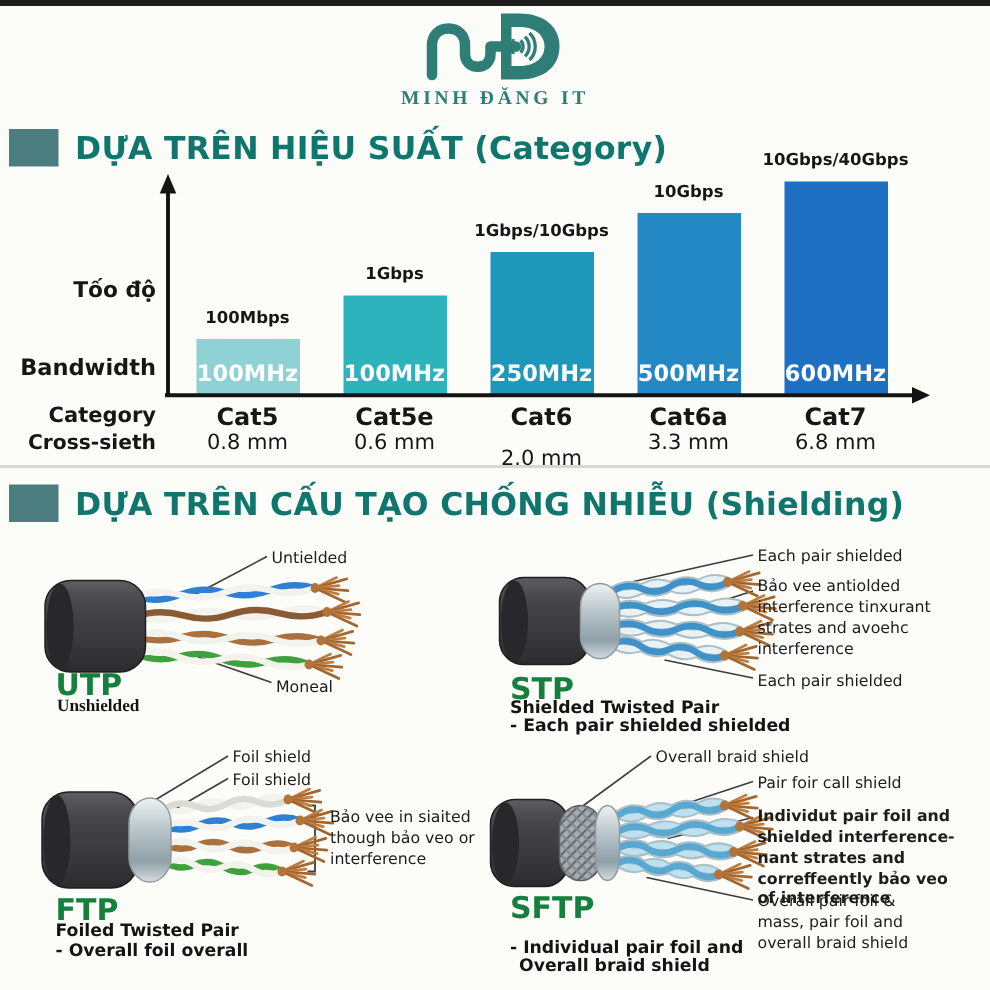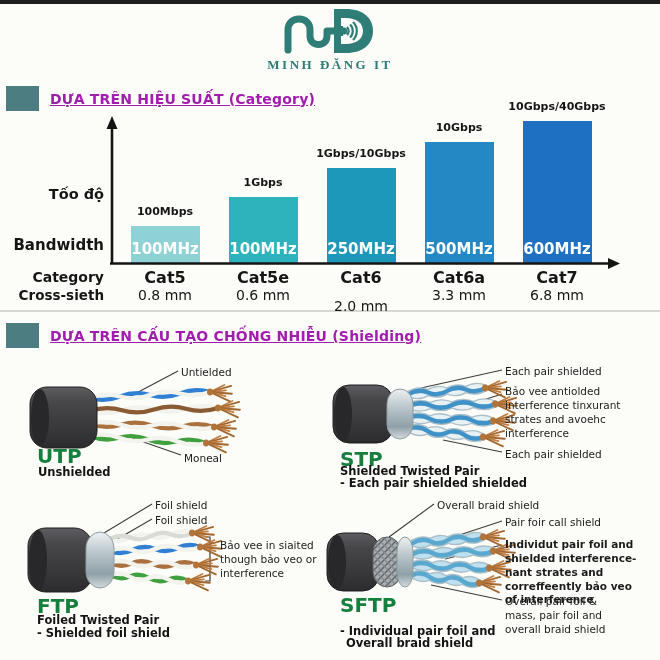--- a/index.html
+++ b/index.html
@@ -5,21 +5,21 @@
   html,body{margin:0;padding:0;background:#ffffff;}
   .page{position:relative;width:660px;height:660px;background:#fcfcf8;overflow:hidden;
         font-family:"DejaVu Sans","Liberation Sans",sans-serif;color:#161616;}
   .top-strip{position:absolute;left:0;top:0;width:660px;height:4px;background:#1e1e1e;}
   .brand{position:absolute;left:230px;top:57px;width:200px;text-align:center;
          font-family:"Liberation Serif","DejaVu Serif",serif;font-weight:700;font-size:13px;
          letter-spacing:2.5px;color:#2e7d76;}
   .logo-svg{position:absolute;left:278px;top:6px;}
   .sec-head{position:absolute;display:flex;align-items:center;gap:11px;}
   .sec-sq{width:33px;height:25px;background:#4c7e81;flex:0 0 auto;}
-  .sec-title{font-size:14px;font-weight:800;letter-spacing:.2px;color:#a21caf;white-space:nowrap;text-decoration:underline;}
+  .sec-title{font-size:21px;font-weight:800;letter-spacing:.2px;color:#0f766e;white-space:nowrap;}
   .axes{position:absolute;left:0;top:0;z-index:5;pointer-events:none;}
   .bar{position:absolute;z-index:1;}
   .bar-bw{position:absolute;z-index:6;color:#ffffff;font-weight:700;font-size:15px;text-align:center;}
   .bar-speed{position:absolute;z-index:6;font-weight:700;font-size:11px;white-space:nowrap;transform:translateX(-50%);}
   .cat-name{position:absolute;font-weight:700;font-size:16px;transform:translateX(-50%);white-space:nowrap;}
   .mm-val{position:absolute;font-size:14px;transform:translateX(-50%);white-space:nowrap;}
   .row-label{position:absolute;font-weight:700;text-align:right;white-space:nowrap;}
   .divider{position:absolute;left:0;top:310px;width:660px;height:2px;background:#d8d8d2;}
   .panel{position:absolute;}
   .panel svg{position:absolute;left:0;top:0;}
@@ -130,21 +130,21 @@
         <line x1="186" y1="85" x2="207.92963753865763" y2="86.75812326732179" stroke="#a2662f" stroke-width="1.8" stroke-linecap="round"></line>
         <line x1="186" y1="85" x2="201.4622396501522" y2="89.11328883027448" stroke="#bf7d42" stroke-width="1.8" stroke-linecap="round"></line>
         <line x1="186" y1="85" x2="205.9045365908392" y2="94.37066823145199" stroke="#a2662f" stroke-width="1.8" stroke-linecap="round"></line>
         <ellipse cx="186" cy="85" rx="3" ry="3.4" fill="#b3743a"></ellipse>
         <rect x="10" y="29" width="67" height="61" rx="17.080000000000002" fill="url(#gJacket)" stroke="#1f1f22" stroke-width="1"></rect>
         <ellipse cx="20" cy="59.5" rx="9" ry="28.5" fill="#28282b"></ellipse>
       </svg>
     <div class="callout" style="left:161px;top:8px;">Untielded</div>
     <div class="callout" style="left:164px;top:94px;">Moneal</div>
     <div class="cab-abbr" style="left:17px;top:86px;">UTP</div>
-    <div class="cab-line" style="left:18px;top:107px;">Unshielded</div>
+    <div class="cab-line" style="left:18px;top:107px;font-family:Liberation Serif, serif;">Unshielded</div>
   </div>
 
   <div class="panel" style="left:325px;top:358px;width:335px;height:133px;">
     <svg id="svg-stp" width="335" height="133">
         <line x1="177" y1="12" x2="96" y2="30" stroke="#3c3c3c" stroke-width="1.1"></line>
         <line x1="177" y1="36" x2="152" y2="44" stroke="#3c3c3c" stroke-width="1.1"></line>
         <line x1="177" y1="94" x2="118" y2="82" stroke="#3c3c3c" stroke-width="1.1"></line>
         <path d="M84,36 Q93.5,40.3 103.0,34.5 Q112.5,28.8 122.0,33.0 Q131.5,37.3 141.0,31.5 Q150.5,25.8 160.0,30.0" fill="none" stroke="#aabfc8" stroke-width="7" stroke-linecap="round"></path>
         <path d="M84,36 Q93.5,30.3 103.0,34.5 Q112.5,38.8 122.0,33.0 Q131.5,27.3 141.0,31.5 Q150.5,35.8 160.0,30.0" fill="none" stroke="#aabfc8" stroke-width="7" stroke-linecap="round"></path>
         <path d="M84,36 Q93.5,40.3 103.0,34.5 Q112.5,28.8 122.0,33.0 Q131.5,37.3 141.0,31.5 Q150.5,25.8 160.0,30.0" fill="none" stroke="#e8f1f4" stroke-width="4.3" stroke-linecap="round"></path>
@@ -244,21 +244,21 @@
         <ellipse cx="168" cy="88" rx="3" ry="3.4" fill="#b3743a"></ellipse>
         <rect x="8" y="35" width="64" height="64" rx="17.92" fill="url(#gJacket)" stroke="#1f1f22" stroke-width="1"></rect>
         <ellipse cx="18" cy="67" rx="9" ry="30" fill="#28282b"></ellipse>
         <rect x="66" y="39" width="28" height="56" rx="16.8" fill="url(#gFoil)" stroke="#8e9ba1" stroke-width="1"></rect>
       </svg>
     <div class="callout" style="left:135px;top:6px;">Foil shield</div>
     <div class="callout" style="left:135px;top:21px;">Foil shield</div>
     <div class="callout" style="left:200px;top:46px;width:112px;">Bảo vee in siaited though bảo veo or interference</div>
     <div class="cab-abbr" style="left:17px;top:101px;">FTP</div>
     <div class="cab-line" style="left:17px;top:120px;">Foiled Twisted Pair</div>
-    <div class="cab-line" style="left:17px;top:133px;">- Shielded foil shield</div>
+    <div class="cab-line" style="left:17px;top:133px;">- Overall foil overall</div>
   </div>
 
   <div class="panel" style="left:325px;top:493px;width:335px;height:167px;">
     <svg id="svg-sftp" width="335" height="167">
         <line x1="109" y1="11" x2="64" y2="44" stroke="#3c3c3c" stroke-width="1.1"></line>
         <line x1="177" y1="28" x2="98" y2="54" stroke="#3c3c3c" stroke-width="1.1"></line>
         <line x1="177" y1="52" x2="120" y2="66" stroke="#3c3c3c" stroke-width="1.1"></line>
         <line x1="177" y1="107" x2="106" y2="92" stroke="#3c3c3c" stroke-width="1.1"></line>
         <path d="M88,50 Q96.8,54.3 105.5,48.5 Q114.3,42.8 123.0,47.0 Q131.8,51.3 140.5,45.5 Q149.3,39.8 158.0,44.0" fill="none" stroke="#aabfc8" stroke-width="7" stroke-linecap="round"></path>
         <path d="M88,50 Q96.8,44.3 105.5,48.5 Q114.3,52.8 123.0,47.0 Q131.8,41.3 140.5,45.5 Q149.3,49.8 158.0,44.0" fill="none" stroke="#aabfc8" stroke-width="7" stroke-linecap="round"></path>

